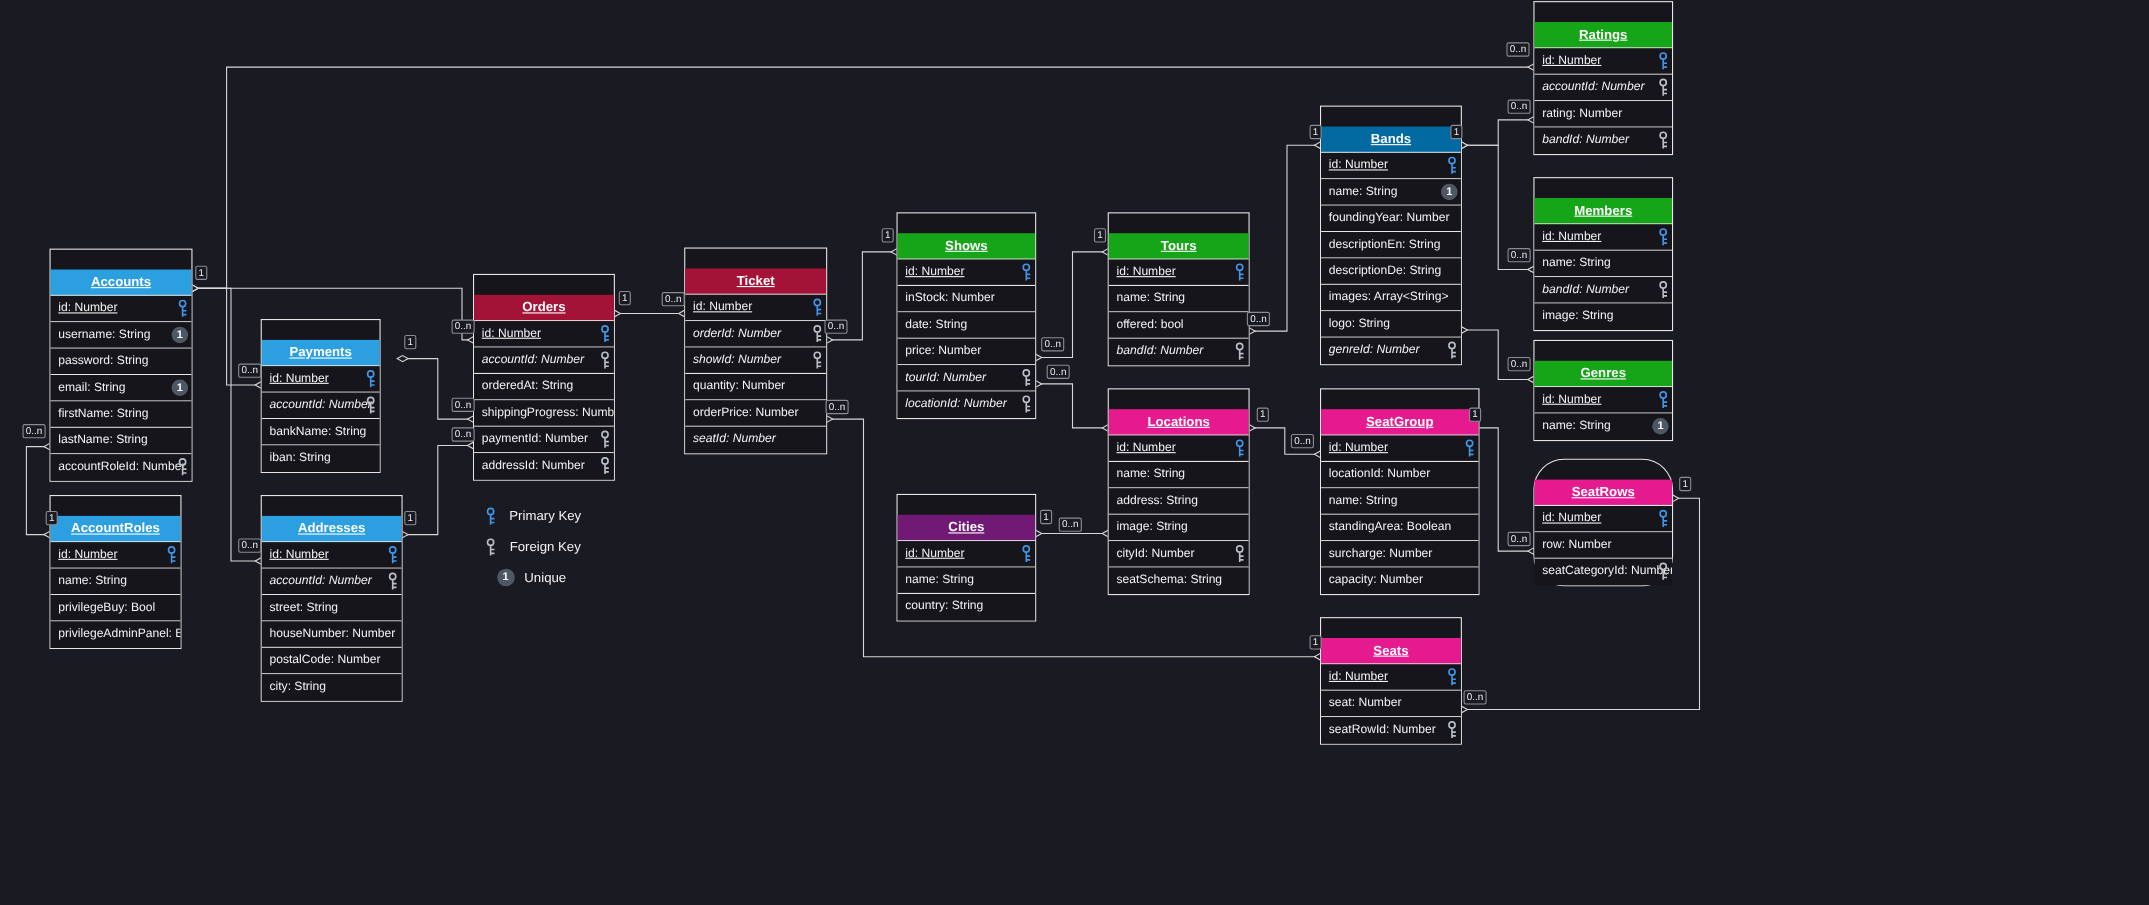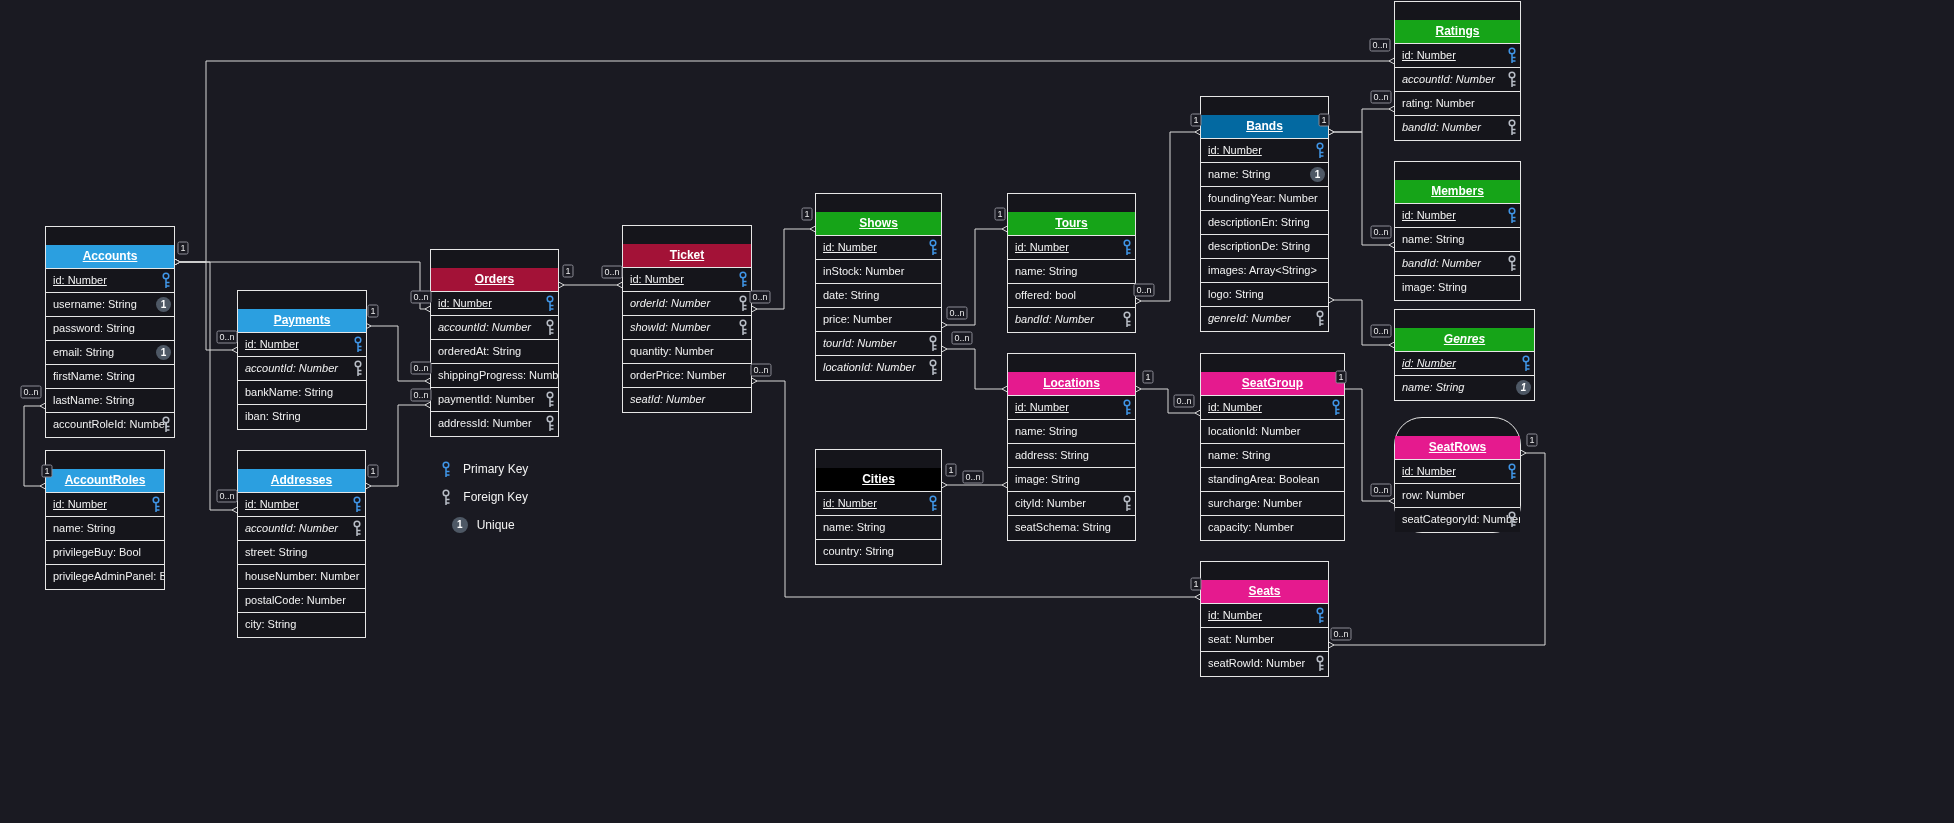--- a/index.html
+++ b/index.html
@@ -159,21 +159,21 @@
     <div class="table" style="left: 45px; top: 450px; width: 120px;">
       <div class="t-header" style="background: rgb(43, 159, 224);">AccountRoles</div>
       <div class="t-row has-ico"><span class="f-text pk">id: Number</span><span class="row-ico"><svg width="10" height="17" viewBox="0 0 10 17">
             <circle cx="5" cy="4" r="2.8" fill="none" stroke="#4096e8" stroke-width="1.5"></circle>
             <path d="M5 6.8 V16 M5 10.5 H8.5 M5 14 H8.5" fill="none" stroke="#4096e8" stroke-width="1.5"></path>
           </svg></span></div>
       <div class="t-row"><span class="f-text">name: String</span></div>
       <div class="t-row"><span class="f-text">privilegeBuy: Bool</span></div>
       <div class="t-row"><span class="f-text">privilegeAdminPanel: Bool</span></div>
     </div>
-    <div class="table" style="left: 237px; top: 290px; width: 130px;">
+    <div class="table" style="left: 237px; top: 290px; width: 109px;">
       <div class="t-header" style="background: rgb(43, 159, 224);">Payments</div>
       <div class="t-row has-ico"><span class="f-text pk">id: Number</span><span class="row-ico"><svg width="10" height="17" viewBox="0 0 10 17">
             <circle cx="5" cy="4" r="2.8" fill="none" stroke="#4096e8" stroke-width="1.5"></circle>
             <path d="M5 6.8 V16 M5 10.5 H8.5 M5 14 H8.5" fill="none" stroke="#4096e8" stroke-width="1.5"></path>
           </svg></span></div>
       <div class="t-row has-ico"><span class="f-text it">accountId: Number</span><span class="row-ico"><svg width="10" height="17" viewBox="0 0 10 17">
             <circle cx="5" cy="4" r="2.8" fill="none" stroke="#b9bec7" stroke-width="1.5"></circle>
             <path d="M5 6.8 V16 M5 10.5 H8.5 M5 14 H8.5" fill="none" stroke="#b9bec7" stroke-width="1.5"></path>
           </svg></span></div>
       <div class="t-row"><span class="f-text">bankName: String</span></div>
@@ -303,21 +303,21 @@
             <circle cx="5" cy="4" r="2.8" fill="none" stroke="#4096e8" stroke-width="1.5"></circle>
             <path d="M5 6.8 V16 M5 10.5 H8.5 M5 14 H8.5" fill="none" stroke="#4096e8" stroke-width="1.5"></path>
           </svg></span></div>
       <div class="t-row"><span class="f-text">name: String</span></div>
       <div class="t-row has-ico"><span class="f-text it">bandId: Number</span><span class="row-ico"><svg width="10" height="17" viewBox="0 0 10 17">
             <circle cx="5" cy="4" r="2.8" fill="none" stroke="#b9bec7" stroke-width="1.5"></circle>
             <path d="M5 6.8 V16 M5 10.5 H8.5 M5 14 H8.5" fill="none" stroke="#b9bec7" stroke-width="1.5"></path>
           </svg></span></div>
       <div class="t-row"><span class="f-text">image: String</span></div>
     </div>
-    <div class="table" style="left: 1394px; top: 309px; width: 141px; font-style: italic;">
+    <div class="table" style="left: 1394px; top: 309px; width: 127px;">
       <div class="t-header" style="background: rgb(22, 164, 24);">Genres</div>
       <div class="t-row has-ico"><span class="f-text pk">id: Number</span><span class="row-ico"><svg width="10" height="17" viewBox="0 0 10 17">
             <circle cx="5" cy="4" r="2.8" fill="none" stroke="#4096e8" stroke-width="1.5"></circle>
             <path d="M5 6.8 V16 M5 10.5 H8.5 M5 14 H8.5" fill="none" stroke="#4096e8" stroke-width="1.5"></path>
           </svg></span></div>
       <div class="t-row has-ico"><span class="f-text">name: String</span><span class="uq-badge">1</span></div>
     </div>
     <div class="table" style="left: 1007px; top: 353px; width: 129px;">
       <div class="t-header" style="background: rgb(229, 26, 142);">Locations</div>
       <div class="t-row has-ico"><span class="f-text pk">id: Number</span><span class="row-ico"><svg width="10" height="17" viewBox="0 0 10 17">
@@ -339,21 +339,21 @@
             <circle cx="5" cy="4" r="2.8" fill="none" stroke="#4096e8" stroke-width="1.5"></circle>
             <path d="M5 6.8 V16 M5 10.5 H8.5 M5 14 H8.5" fill="none" stroke="#4096e8" stroke-width="1.5"></path>
           </svg></span></div>
       <div class="t-row"><span class="f-text">locationId: Number</span></div>
       <div class="t-row"><span class="f-text">name: String</span></div>
       <div class="t-row"><span class="f-text">standingArea: Boolean</span></div>
       <div class="t-row"><span class="f-text">surcharge: Number</span></div>
       <div class="t-row"><span class="f-text">capacity: Number</span></div>
     </div>
     <div class="table" style="left: 815px; top: 449px; width: 127px;">
-      <div class="t-header" style="background: #000000;">Cities</div>
+      <div class="t-header" style="background: #701a75;">Cities</div>
       <div class="t-row has-ico"><span class="f-text pk">id: Number</span><span class="row-ico"><svg width="10" height="17" viewBox="0 0 10 17">
             <circle cx="5" cy="4" r="2.8" fill="none" stroke="#4096e8" stroke-width="1.5"></circle>
             <path d="M5 6.8 V16 M5 10.5 H8.5 M5 14 H8.5" fill="none" stroke="#4096e8" stroke-width="1.5"></path>
           </svg></span></div>
       <div class="t-row"><span class="f-text">name: String</span></div>
       <div class="t-row"><span class="f-text">country: String</span></div>
     </div>
     <div class="table" style="left: 1200px; top: 561px; width: 129px;">
       <div class="t-header" style="background: rgb(229, 26, 142);">Seats</div>
       <div class="t-row has-ico"><span class="f-text pk">id: Number</span><span class="row-ico"><svg width="10" height="17" viewBox="0 0 10 17">

